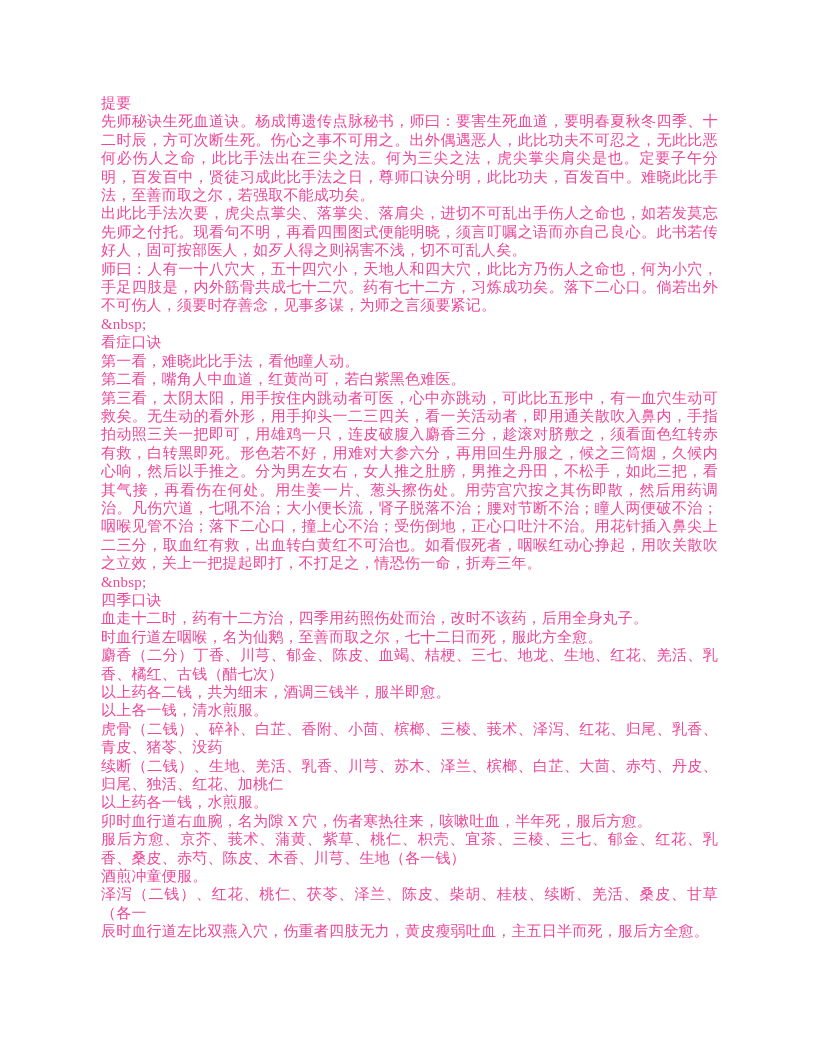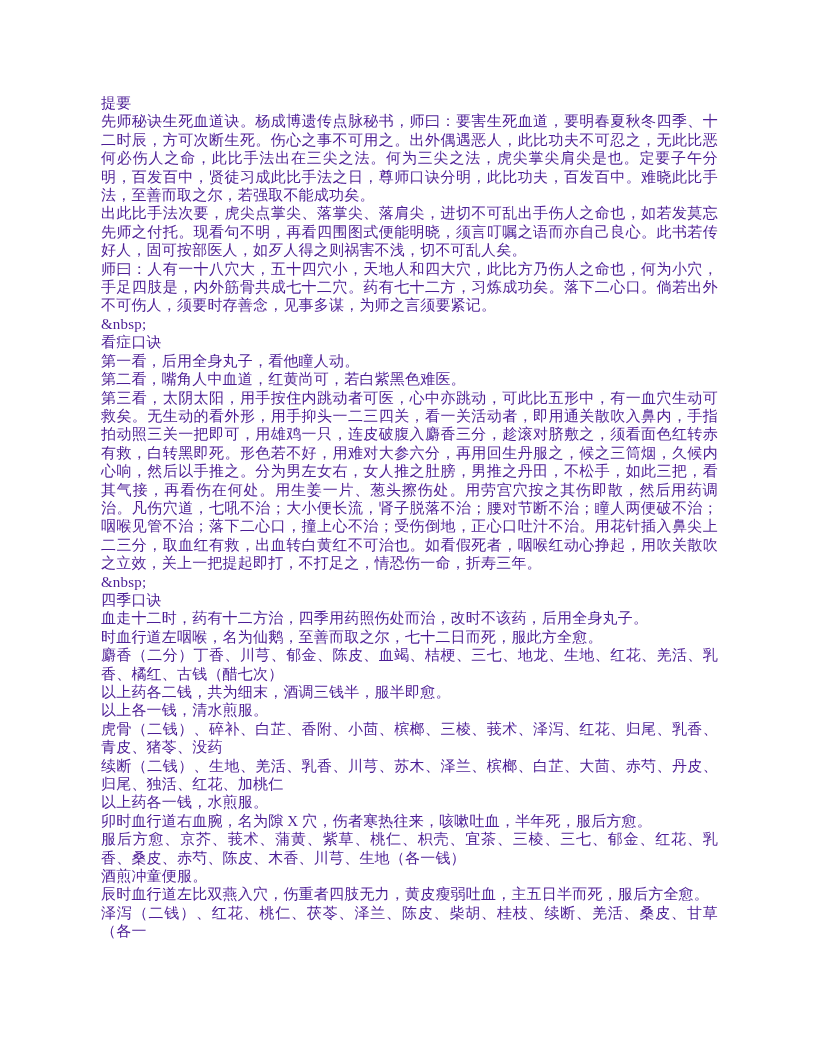--- a/index.html
+++ b/index.html
@@ -11,21 +11,21 @@
     margin: 0 auto;
     background: #ffffff;
     overflow: hidden;
     font-family: "Liberation Serif", "DejaVu Serif", serif;
   }
   .doc {
     position: absolute;
     left: 101px;
     top: 94px;
     width: 617px;
-    color: #4c1d95;
+    color: #ec4899;
     font-size: 15px;
     line-height: 18.4px;
     text-align: justify;
     text-justify: inter-ideograph;
     letter-spacing: 0.2px;
     word-break: break-all;
     overflow-wrap: break-word;
   }
   .doc p {
     margin: 0;
@@ -38,34 +38,34 @@
 <div class="page">
   <div class="doc">
 
     <p>提要</p>
     <p>先师秘诀生死血道诀。杨成博遗传点脉秘书，师曰：要害生死血道，要明春夏秋冬四季、十二时辰，方可次断生死。伤心之事不可用之。出外偶遇恶人，此比功夫不可忍之，无此比恶何必伤人之命，此比手法出在三尖之法。何为三尖之法，虎尖掌尖肩尖是也。定要子午分明，百发百中，贤徒习成此比手法之日，尊师口诀分明，此比功夫，百发百中。难晓此比手法，至善而取之尔，若强取不能成功矣。</p>
     <p>出此比手法次要，虎尖点掌尖、落掌尖、落肩尖，进切不可乱出手伤人之命也，如若发莫忘先师之付托。现看句不明，再看四围图式便能明晓，须言叮嘱之语而亦自己良心。此书若传好人，固可按部医人，如歹人得之则祸害不浅，切不可乱人矣。</p>
     <p>师曰：人有一十八穴大，五十四穴小，天地人和四大穴，此比方乃伤人之命也，何为小穴，手足四肢是，内外筋骨共成七十二穴。药有七十二方，习炼成功矣。落下二心口。倘若出外不可伤人，须要时存善念，见事多谋，为师之言须要紧记。</p>
 
     <p>&amp;nbsp;</p>
     <p>看症口诀</p>
-    <p>第一看，后用全身丸子，看他瞳人动。</p>
+    <p>第一看，难晓此比手法，看他瞳人动。</p>
     <p>第二看，嘴角人中血道，红黄尚可，若白紫黑色难医。</p>
     <p>第三看，太阴太阳，用手按住内跳动者可医，心中亦跳动，可此比五形中，有一血穴生动可救矣。无生动的看外形，用手抑头一二三四关，看一关活动者，即用通关散吹入鼻内，手指拍动照三关一把即可，用雄鸡一只，连皮破腹入麝香三分，趁滚对脐敷之，须看面色红转赤有救，白转黑即死。形色若不好，用难对大参六分，再用回生丹服之，候之三筒烟，久候内心响，然后以手推之。分为男左女右，女人推之肚膀，男推之丹田，不松手，如此三把，看其气接，再看伤在何处。用生姜一片、葱头擦伤处。用劳宫穴按之其伤即散，然后用药调治。凡伤穴道，七吼不治；大小便长流，肾子脱落不治；腰对节断不治；瞳人两便破不治；咽喉见管不治；落下二心口，撞上心不治；受伤倒地，正心口吐汁不治。用花针插入鼻尖上二三分，取血红有救，出血转白黄红不可治也。如看假死者，咽喉红动心挣起，用吹关散吹之立效，关上一把提起即打，不打足之，情恐伤一命，折寿三年。</p>
 
     <p>&amp;nbsp;</p>
     <p>四季口诀</p>
     <p>血走十二时，药有十二方治，四季用药照伤处而治，改时不该药，后用全身丸子。</p>
     <p>时血行道左咽喉，名为仙鹅，至善而取之尔，七十二日而死，服此方全愈。</p>
     <p>麝香（二分）丁香、川芎、郁金、陈皮、血竭、桔梗、三七、地龙、生地、红花、羌活、乳香、橘红、古钱（醋七次）</p>
     <p>以上药各二钱，共为细末，酒调三钱半，服半即愈。</p>
     <p>以上各一钱，清水煎服。</p>
     <p>虎骨（二钱）、碎补、白芷、香附、小茴、槟榔、三棱、莪术、泽泻、红花、归尾、乳香、青皮、猪苓、没药</p>
     <p>续断（二钱）、生地、羌活、乳香、川芎、苏木、泽兰、槟榔、白芷、大茴、赤芍、丹皮、归尾、独活、红花、加桃仁</p>
     <p>以上药各一钱，水煎服。</p>
     <p>卯时血行道右血腕，名为隙 X 穴，伤者寒热往来，咳嗽吐血，半年死，服后方愈。</p>
     <p>服后方愈、京芥、莪术、蒲黄、紫草、桃仁、枳壳、宜茶、三棱、三七、郁金、红花、乳香、桑皮、赤芍、陈皮、木香、川芎、生地（各一钱）</p>
     <p>酒煎冲童便服。</p>
+    <p>泽泻（二钱）、红花、桃仁、茯苓、泽兰、陈皮、柴胡、桂枝、续断、羌活、桑皮、甘草（各一</p>
     <p>辰时血行道左比双燕入穴，伤重者四肢无力，黄皮瘦弱吐血，主五日半而死，服后方全愈。</p>
-    <p>泽泻（二钱）、红花、桃仁、茯苓、泽兰、陈皮、柴胡、桂枝、续断、羌活、桑皮、甘草（各一</p>
 
   </div>
 </div>
 
 </body></html>

